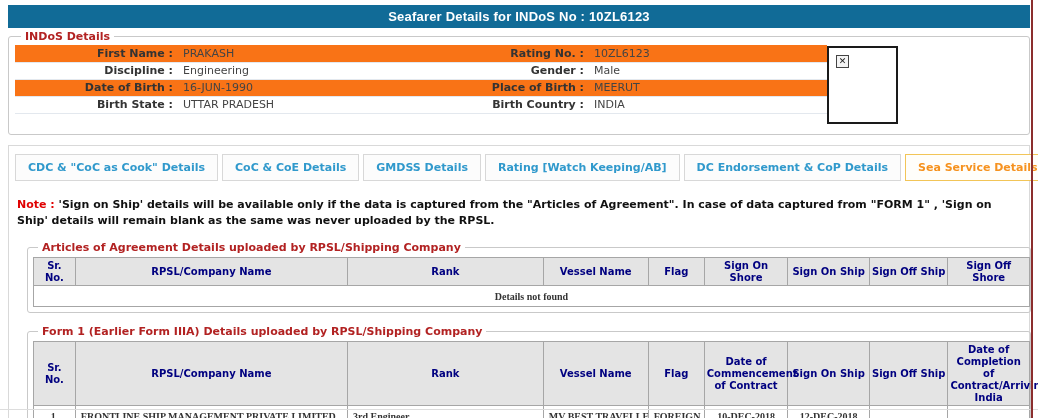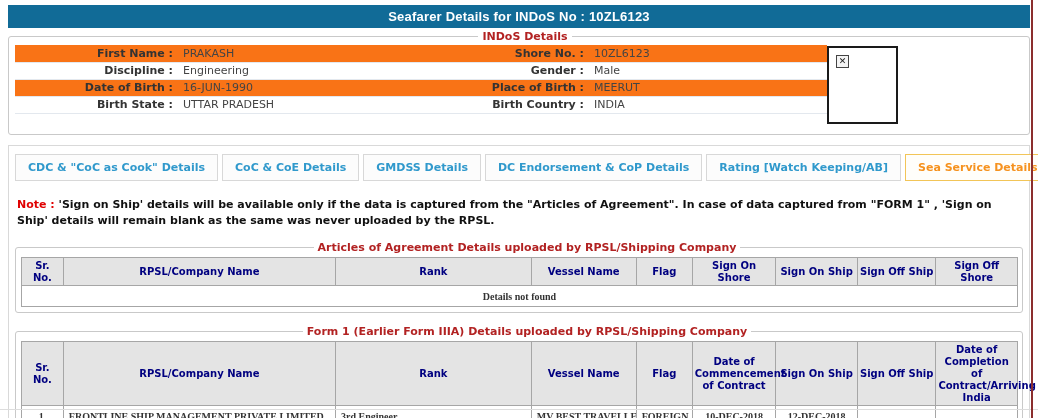--- a/index.html
+++ b/index.html
@@ -17,21 +17,21 @@
     font-family: "Liberation Sans", sans-serif; letter-spacing: .2px;
   }
 
   
   fieldset {
     border: 1px solid #C9C9C9; border-radius: 3px;
     margin: 2px 8px 0 8px; padding: 2px 6px 5px 6px;
   }
   legend {
     color: #B22222; font-weight: bold; font-size: 11px;
-    margin-left: 6px; padding: 0 4px; text-align: center;
+    margin-left: 6px; padding: 0 4px;
   }
 
   
   .indos-body { position: relative; min-height: 84px; }
   .details-table { border-collapse: collapse; width: 812px; font-size: 11px; }
   .details-table tr { height: 17px; }
   .details-table tr.stripe td { background: #f97316; }
   .details-table td { border-bottom: 1px solid #E3E8EE; vertical-align: middle; }
   .details-table td.lab { font-weight: bold; color: #333; text-align: right; padding-right: 3px; white-space: nowrap; }
   .details-table td.val { color: #444; text-align: left; padding-left: 7px; white-space: nowrap; }
@@ -59,21 +59,21 @@
     font-size: 11px; font-weight: bold; padding: 6px 12px;
     white-space: nowrap; cursor: pointer;
   }
   .tab.active { border: 1px solid #F2C558; background: #FFFEFA; color: #F6921E; }
 
   
   .note { margin: 16px 2px 0 2px; font-size: 11px; font-weight: bold; color: #111; line-height: 1.45; }
   .note .prefix { color: #E00000; }
 
   
-  fieldset.tbl-fs { margin: 12px 0 0 0; padding: 2px 0 4px 4px; }
+  fieldset.tbl-fs { margin: 12px 0 0 12px; padding: 2px 0 4px 4px; }
   table.grid { border-collapse: collapse; width: 997px; margin: 1px 0 1px 1px; table-layout: fixed; }
   table.grid th {
     background: #E4E4E4; color: #000080; font-size: 10px; font-weight: bold;
     border: 1px solid #A6A6A6; padding: 2px 2px; text-align: center;
     vertical-align: middle; line-height: 1.18;
   }
   table.grid td {
     font-size: 10px; font-weight: bold; color: #333;
     border: 1px solid #A6A6A6; padding: 1px 5px; height: 21px;
     vertical-align: middle; overflow: hidden; white-space: nowrap; font-family: Liberation Serif, serif;
@@ -96,21 +96,21 @@
 </div>
 
 <fieldset>
   <legend>INDoS Details</legend>
   <div class="indos-body">
     <table class="details-table">
       <tbody>
           <tr class="stripe">
         <td class="lab c-lab1">First Name :</td>
         <td class="val c-val1">PRAKASH</td>
-        <td class="lab c-lab2">Shore No. :</td>
+        <td class="lab c-lab2">Rating No. :</td>
         <td class="val c-val2">10ZL6123</td>
       </tr>
       <tr>
         <td class="lab">Discipline :</td>
         <td class="val">Engineering</td>
         <td class="lab">Gender :</td>
         <td class="val">Male</td>
       </tr>
       <tr class="stripe">
         <td class="lab">Date of Birth :</td>
@@ -130,22 +130,22 @@
       <span class="broken-img">✕</span>
     </div>
   </div>
 </fieldset>
 
 <div class="tab-panel">
   <div class="tabs">
     <div class="tab">CDC &amp; "CoC as Cook" Details</div>
     <div class="tab">CoC &amp; CoE Details</div>
     <div class="tab">GMDSS Details</div>
+    <div class="tab">Rating [Watch Keeping/AB]</div>
     <div class="tab">DC Endorsement &amp; CoP Details</div>
-    <div class="tab">Rating [Watch Keeping/AB]</div>
     <div class="tab active">Sea Service Details</div>
 
   </div>
 
   <div class="note">
     <span class="prefix">Note :</span>
     <span>'Sign on Ship' details will be available only if the data is captured from the "Articles of Agreement". In case of data captured from "FORM 1" , 'Sign on Ship' details will remain blank as the same was never uploaded by the RPSL.</span>
   </div>
 
   <fieldset class="tbl-fs">

